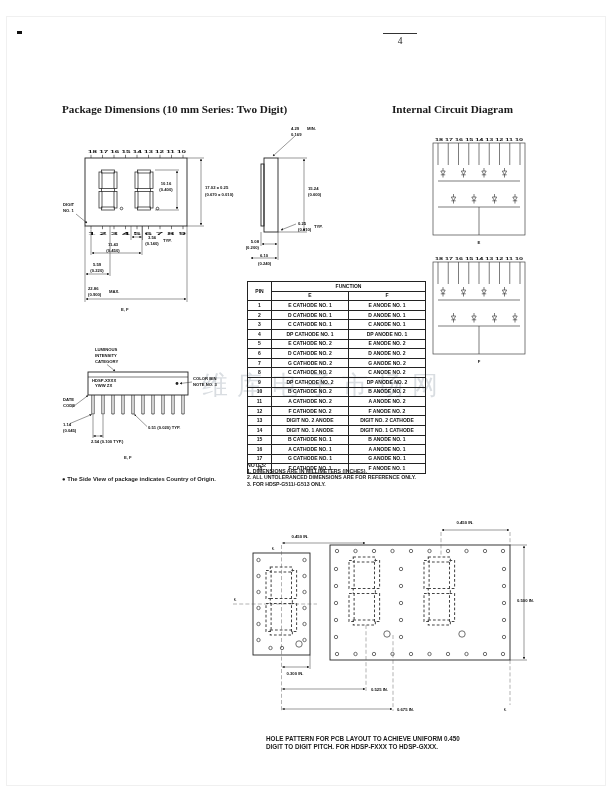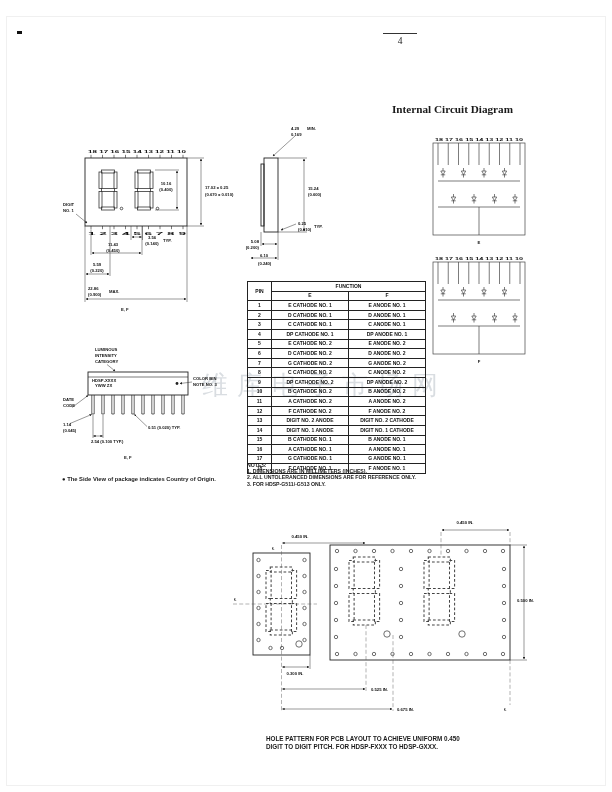--- a/index.html
+++ b/index.html
@@ -57,20 +57,21 @@
   </svg>
 
   <div class="abs" style="left:6px;top:16px;width:598px;height:768px;border:1px solid #f0f0f0"></div>
   <div class="abs" style="left:17px;top:31px;width:5px;height:2.5px;background:#111"></div>
 
   <div class="abs" style="left:383px;top:33px;width:34px;border-top:1px solid #333"></div>
   <div class="abs serif" style="left:383px;top:36px;width:34px;text-align:center;font-size:9.5px">4</div>
 
   <div class="abs watermark" style="left:202px;top:368px">维库电子市场网</div>
 
+  <div class="abs hd" style="left:62px;top:103px">Package Dimensions (10 mm Series: Two Digit)</div>
   <div class="abs hd" style="left:392px;top:103px">Internal Circuit Diagram</div>
 
   <svg class="abs" style="left:55px;top:118px" width="275" height="352" viewBox="0 0 275 352">
 
     <g stroke="#222" stroke-width="0.9" fill="none">
       <rect x="30" y="40" width="102" height="68"></rect>
       <rect x="209" y="40" width="14" height="74"></rect>
       <rect x="206" y="46" width="3" height="62"></rect>
     </g>
     <path stroke="#222" stroke-width="0.6" fill="none" d="M36,40 V36.8 M47.5,40 V36.8 M59,40 V36.8 M70.5,40 V36.8 M82,40 V36.8 M93.5,40 V36.8 M105,40 V36.8 M116.5,40 V36.8 M128,40 V36.8 M36,108 V111.2 M47.5,108 V111.2 M59,108 V111.2 M70.5,108 V111.2 M82,108 V111.2 M93.5,108 V111.2 M105,108 V111.2 M116.5,108 V111.2 M128,108 V111.2"></path>

